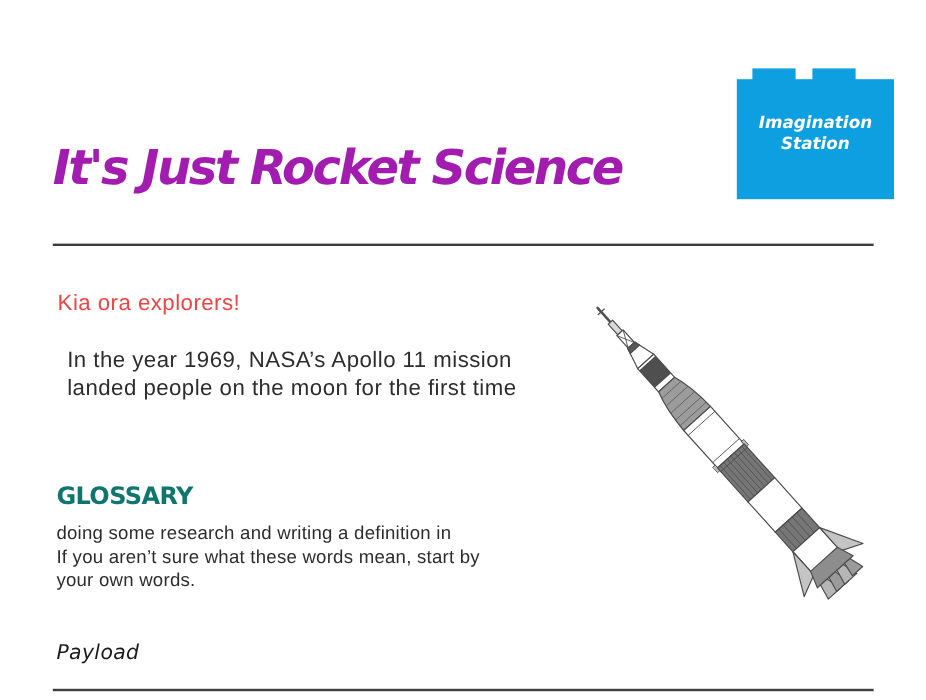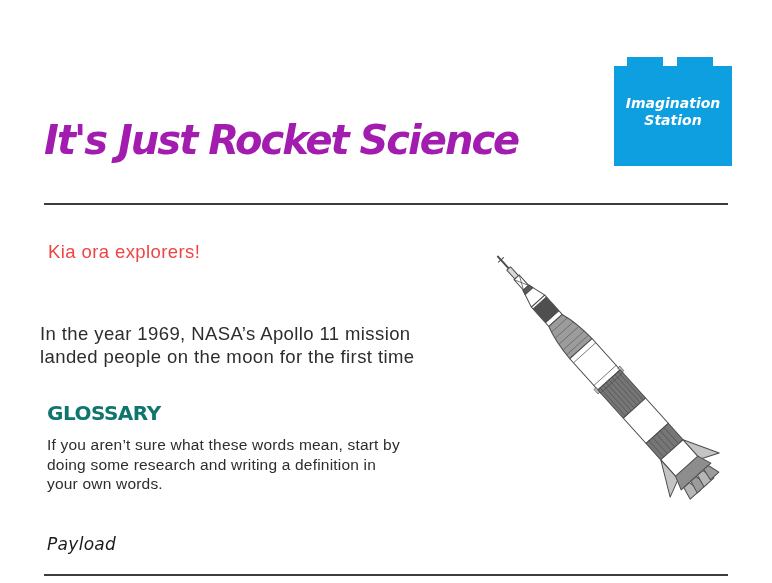--- a/index.html
+++ b/index.html
@@ -17,43 +17,43 @@
     font-size:40px;letter-spacing:-2px;color:#a21caf;
     white-space:nowrap;
   }
 
   
   .logo{position:absolute;left:614px;top:57px;width:114px;height:109px;}
   .logo .stud{position:absolute;top:0;height:10px;background:var(--brand);}
   .logo .stud1{left:13px;width:36px;}
   .logo .stud2{left:63px;width:36px;}
   .logo .brick-body{
-    position:absolute;left:0;top:9px;width:118px;height:100px;
+    position:absolute;left:0;top:9px;width:131px;height:100px;
     background:var(--brand);
     display:flex;align-items:center;justify-content:center;
   }
   .logo-text{
     color:#ffffff;font-family:"DejaVu Sans", sans-serif;
     font-weight:bold;font-style:italic;font-size:14px;line-height:17px;
     text-align:center;padding-bottom:8px;
   }
 
   
   .divider{position:absolute;left:44px;width:684px;height:2px;background:#3d3d3d;}
   .divider.top{top:203px;}
   .divider.bottom{top:574px;}
 
   
   .greeting{
     position:absolute;left:48px;top:241px;
     font-size:18.5px;letter-spacing:.4px;color:#ef4444;
   }
   .paragraph{
-    position:absolute;left:40px;top:288px;
-    font-size:18.5px;line-height:23px;letter-spacing:.4px;color:#2d2d2d;margin-top:34px;
+    position:absolute;left:56px;top:288px;
+    font-size:18.5px;line-height:23px;letter-spacing:.4px;color:#2d2d2d;
   }
   .glossary-heading{
     position:absolute;left:47px;top:401px;
     font-family:"DejaVu Sans", sans-serif;font-weight:bold;
     font-size:20px;letter-spacing:-.5px;color:#0f766e;
   }
   .glossary-desc{
     position:absolute;left:47px;top:435px;
     font-size:15.5px;line-height:19.5px;letter-spacing:.2px;color:#2d2d2d;
   }
@@ -93,22 +93,22 @@
   <div class="greeting">Kia ora explorers!</div>
 
   <div class="paragraph">
     <div>In the year 1969, NASA’s Apollo 11 mission</div>
     <div>landed people on the moon for the first time</div>
   </div>
 
   <div class="glossary-heading">GLOSSARY</div>
 
   <div class="glossary-desc">
+    <div>doing some research and writing a definition in</div>
     <div>If you aren’t sure what these words mean, start by</div>
-    <div>doing some research and writing a definition in</div>
     <div>your own words.</div>
   </div>
 
   <div class="term-label">Payload</div>
 
   <div class="divider bottom"></div>
 
   <div class="rocket">
     <svg viewBox="0 0 112 312" width="112" height="312" xmlns="http://www.w3.org/2000/svg">
       <g stroke="#4d4d4d" stroke-width="1" fill="none" stroke-linejoin="round" stroke-linecap="round">

